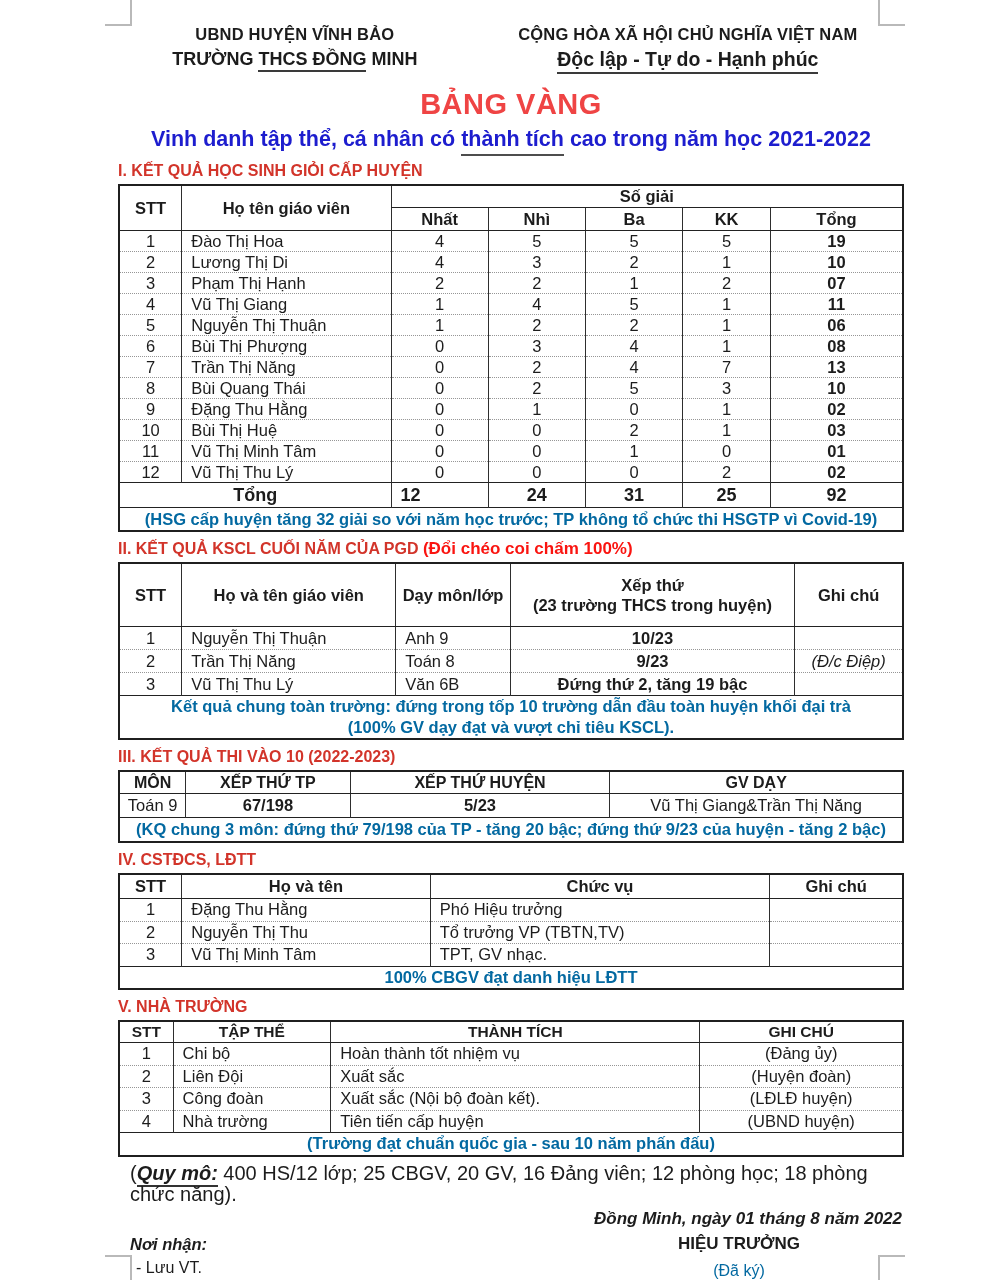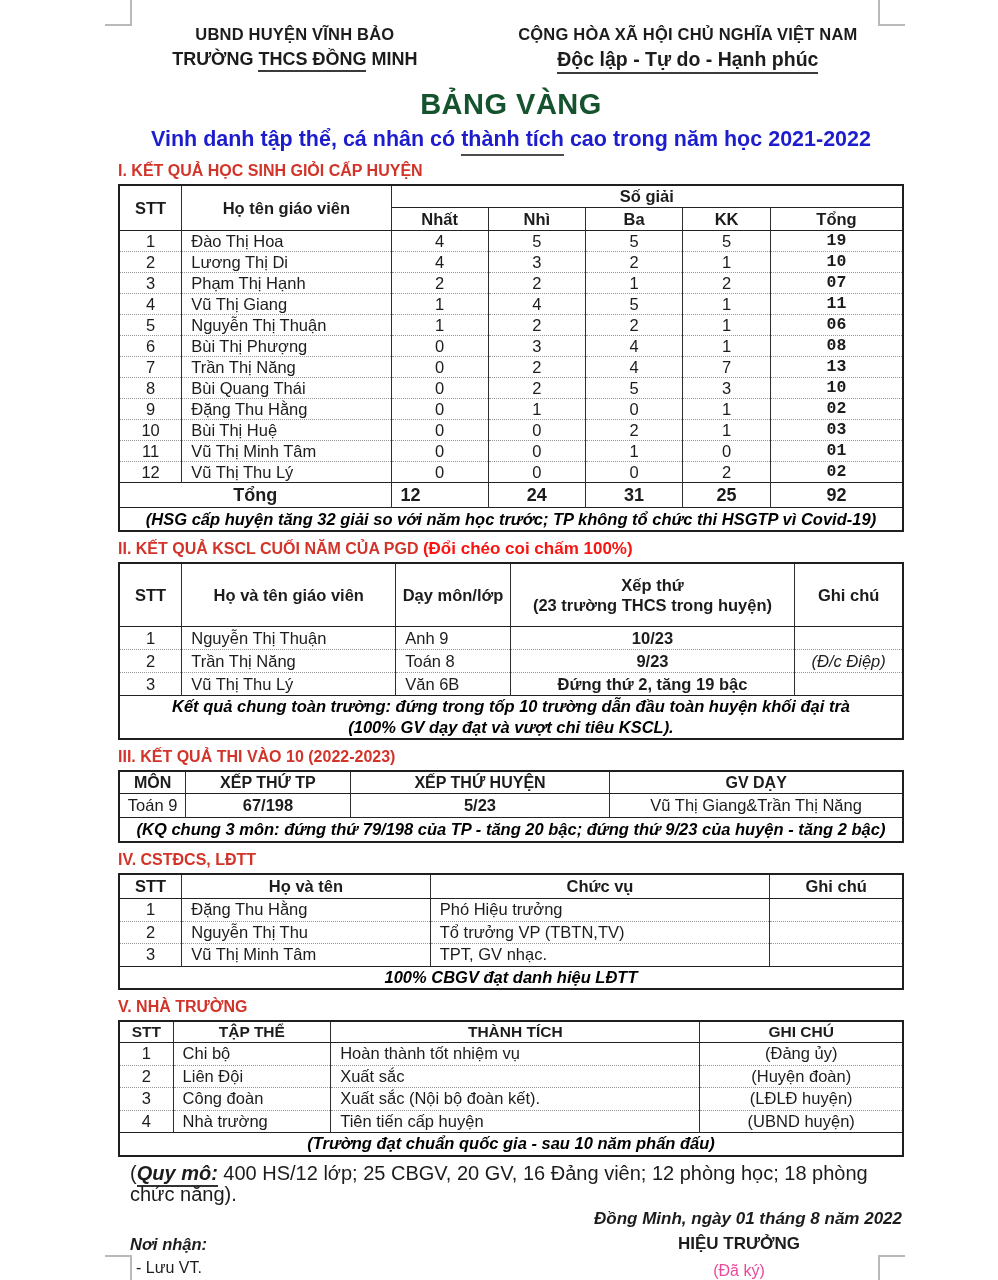--- a/index.html
+++ b/index.html
@@ -20,41 +20,41 @@
   
   .head-row{display:flex;margin-top:8px;}
   .head-left{width:45%;text-align:center;}
   .head-right{width:55%;text-align:center;}
   .head-l1{font-size:16.5px;font-weight:600;letter-spacing:.2px;line-height:24px;}
   .head-l2{font-size:18px;font-weight:700;line-height:26px;}
   .u-black{border-bottom:2px solid #3a3a3a;padding-bottom:1px;}
   .motto{font-size:19.5px;font-weight:700;line-height:27px;}
   .motto .u-black{padding-bottom:2px;}
 
-  .title{; text-align:center;font-size:29px;font-weight:700;color:#14532d;margin-top:15px;line-height:32px;letter-spacing:.5px;}
+  .title{; text-align:center;font-size:29px;font-weight:700;color:#ef4444;margin-top:15px;line-height:32px;letter-spacing:.5px;}
   .subtitle{text-align:center;font-size:21.5px;font-weight:700;color:#1d1dce;margin-top:5px;line-height:29px;}
   .subtitle .u-black{border-bottom:2.5px solid #4d4d4d;padding-bottom:3px;}
 
   .sec-head{font-size:16px;font-weight:700;color:#d2342a;line-height:20px;margin-top:7px;margin-bottom:3px;}
   .sec-head .bright{color:#fa1410;font-size:17px;}
 
   table{width:100%;border-collapse:collapse;table-layout:fixed;}
   table{border:2px solid #1f1f1f;}
   th,td{border-left:1.5px solid #2e2e2e;padding:0 4px;overflow:visible;}
   th{font-weight:700;text-align:center;}
   tbody td{border-top:1.2px dotted #969696;font-size:16.5px;line-height:20px;height:20px;text-align:center;}
   thead th{font-size:16.5px;}
-  .note-row td{border-top:1.6px solid #222;color:#000000;font-weight:700;font-style:italic;font-size:16.5px;line-height:22px;height:22px;text-align:center;}
+  .note-row td{border-top:1.6px solid #222;color:#0369a1;font-weight:700;font-size:16.5px;line-height:22px;height:22px;text-align:center;}
 
   
   #t1 thead .gh1 th{line-height:21px;height:21px;}
   #t1 thead .gh2 th{line-height:22px;height:22px;border-top:1.5px solid #2e2e2e;}
   #t1 thead th{border-bottom:1.8px solid #222;}
   #t1 td:nth-child(2){text-align:left;padding-left:9px;}
-  #t1 tbody td:nth-child(7){font-weight:700;font-family:Liberation Mono, monospace;}
+  #t1 tbody td:nth-child(7){font-weight:700;}
   #t1 .total-row td{border-top:1.6px solid #222;font-weight:700;font-size:18px;line-height:24px;height:24px;}
 
   
   #t2 thead th{border-bottom:1.8px solid #222;height:62px;vertical-align:middle;line-height:20px;}
   #t2 .rank-sub{font-weight:700;}
   #t2 td:nth-child(2),#t2 td:nth-child(3){text-align:left;padding-left:9px;}
   #t2 tbody td{line-height:22px;height:22px;}
   #t2 tbody td:nth-child(4){font-weight:700;}
   #t2 tbody td:nth-child(5){font-style:italic;text-align:center;}
   #t2 .note-row td{line-height:21px;height:auto;}
@@ -77,21 +77,21 @@
   
   .scale-line{font-size:20px;margin-top:6px;padding-left:12px;line-height:21px;}
   .scale-label{font-weight:700;font-style:italic;border-bottom:2px solid #333;padding-bottom:1px;}
   .dateline{font-size:17px;font-style:italic;font-weight:600;text-align:right;padding-right:2px;line-height:22px;margin-top:3px;}
   .sig-row{display:flex;margin-top:2px;}
   .sig-left{flex:1;padding-left:12px;}
   .recipients-label{font-size:16.5px;font-weight:700;font-style:italic;line-height:24px;}
   .recipient{font-size:16px;line-height:24px;padding-left:6px;}
   .sig-right{width:330px;text-align:center;}
   .signer-title{font-size:17px;font-weight:700;line-height:24px;}
-  .signed-note{font-size:16px;color:#ec4899;line-height:22px;margin-top:4px;}
+  .signed-note{font-size:16px;color:#0369a1;line-height:22px;margin-top:4px;}
 </style>
 </head>
 <body>
 
 <div class="mark tl"></div>
 <div class="mark tr"></div>
 <div class="mark bl"></div>
 <div class="mark br"></div>
 
 <div class="doc">

